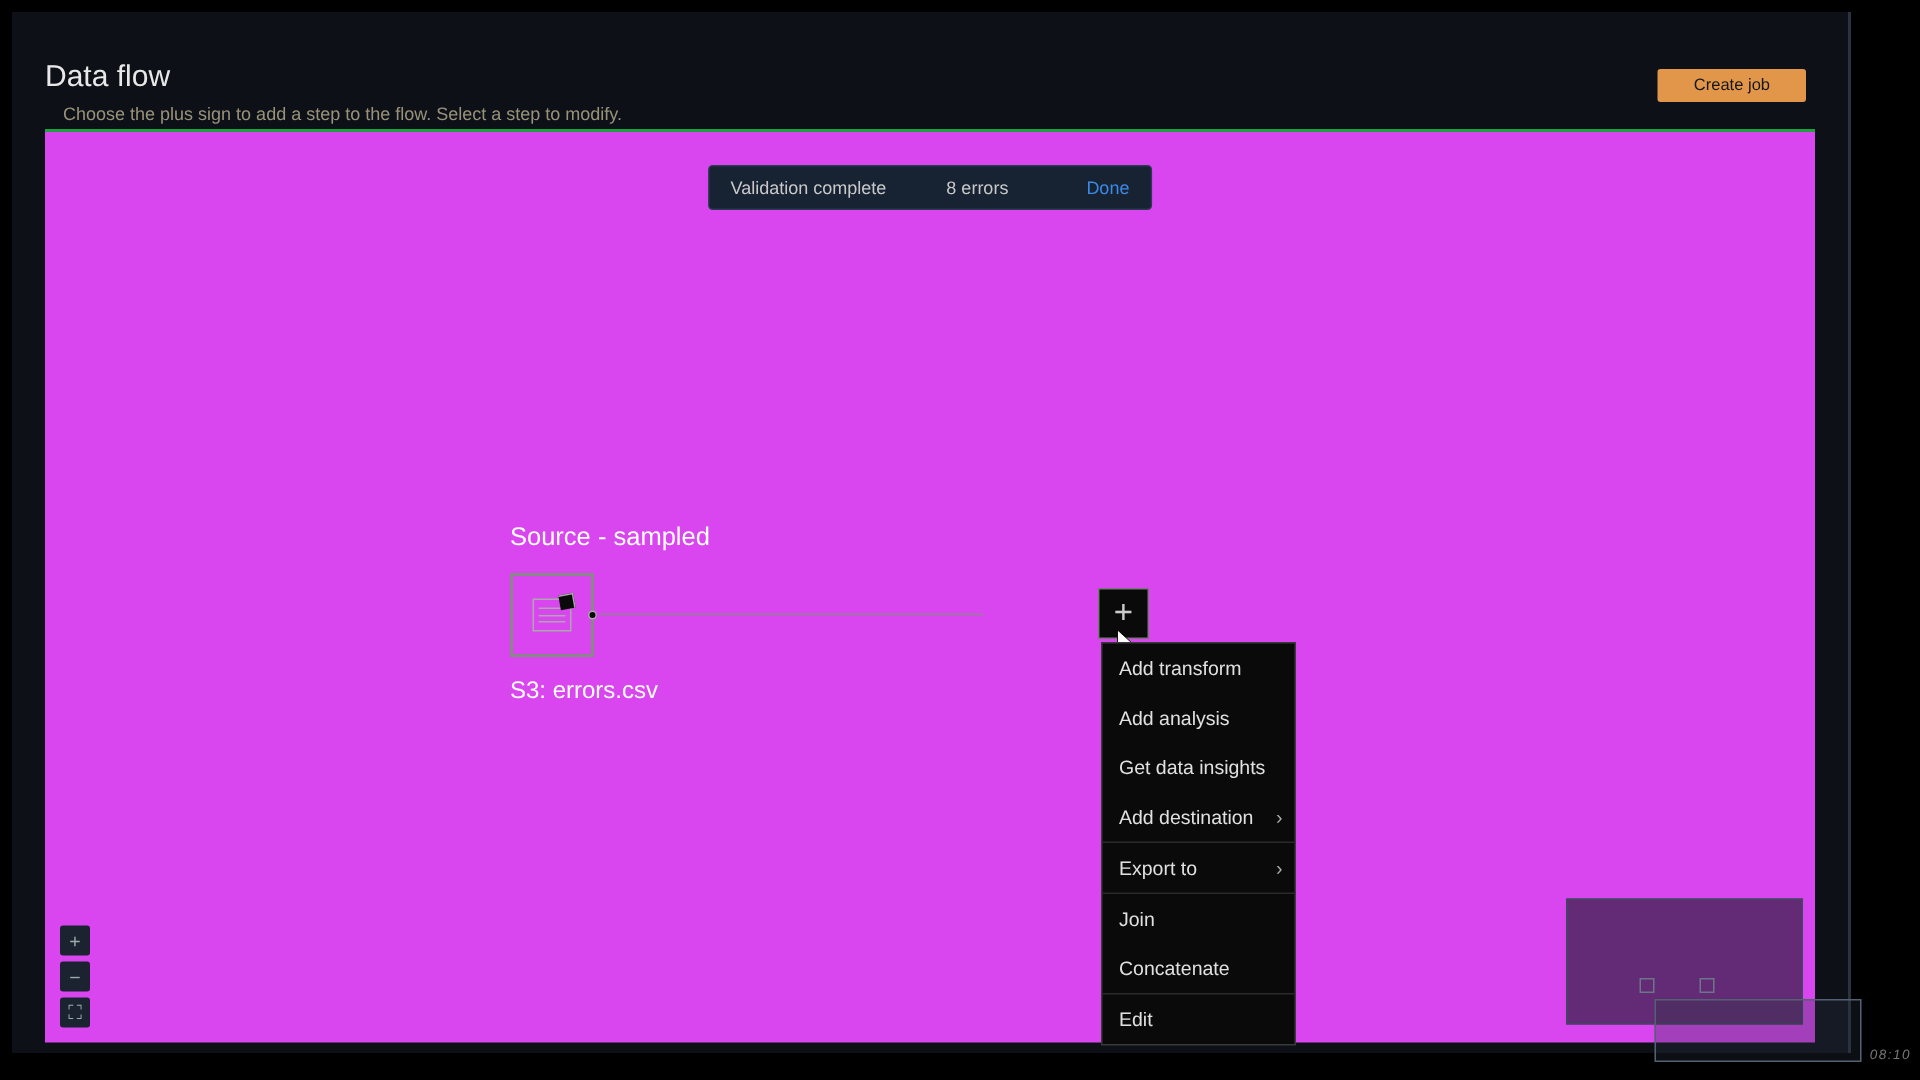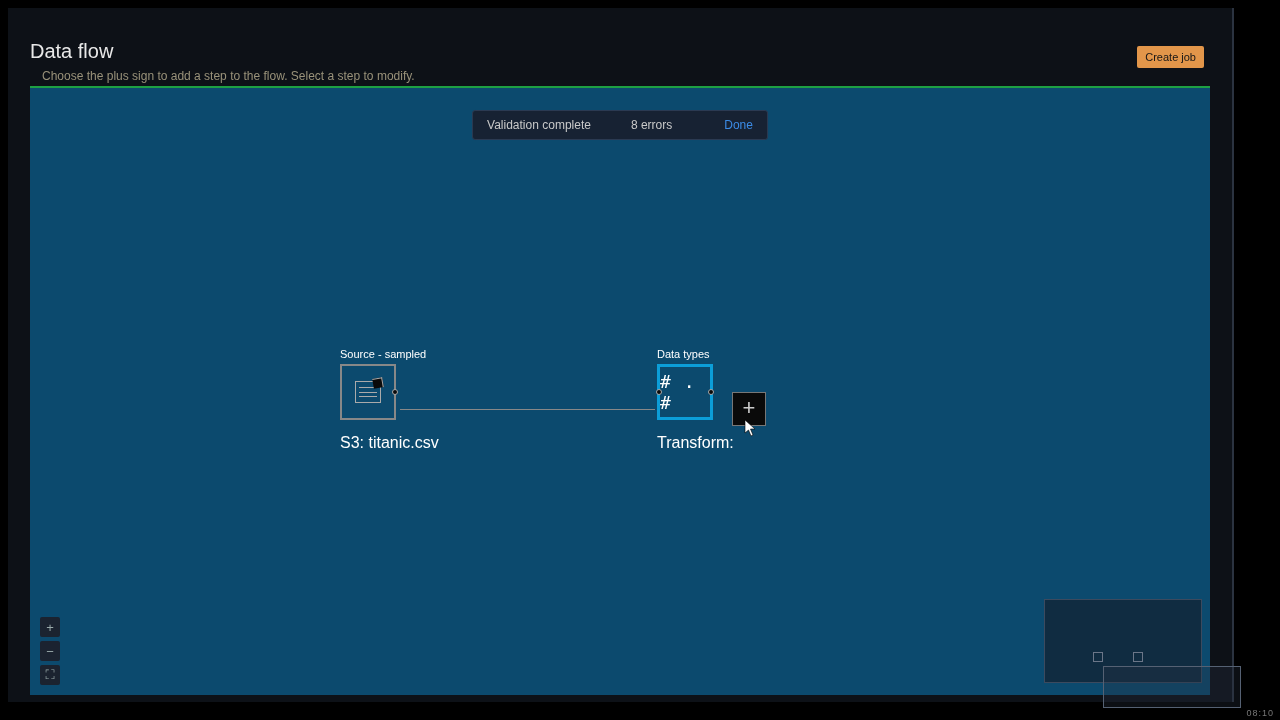--- a/index.html
+++ b/index.html
@@ -37,33 +37,33 @@
     font-size: 12px;
     margin-left: 12px;
   }
   .create-btn {
     position: absolute;
     right: 76px;
     top: 46px;
     background: #e2964a;
     color: #161616;
     border: none;
-    padding: 5px 8px;
+    padding: 5px 24px;
     font-size: 11px;
     border-radius: 2px;
     cursor: pointer;
     margin-left: 29px;
   }
   .canvas-area {
     position: absolute;
     left: 30px;
     top: 86px;
     right: 70px;
     bottom: 25px;
-    background: #0c4a6e;
+    background: #d946ef;
     border-top: 2px solid #1ea043;
   }
   .validation-bar {
     position: absolute;
     left: 50%;
     top: 22px;
     transform: translateX(-50%);
     background: #172233;
     border: 1px solid #2b3a52;
     border-radius: 3px;
@@ -79,22 +79,22 @@
     cursor: pointer;
     margin-left: 12px;
   }
 
   
   .node-group {
     position: absolute;
   }
   .node-title {
     color: #fff;
-    font-size: 11px;
-    margin-bottom: 4px;
+    font-size: 17px;
+    margin-bottom: 14px;
   }
   .node-box {
     width: 56px;
     height: 56px;
     border: 2px solid #888;
     display: flex;
     align-items: center;
     justify-content: center;
     position: relative;
   }
@@ -243,24 +243,25 @@
     top: 66px;
     width: 138px;
     height: 42px;
     border: 1px solid #556173;
     background: rgba(40,50,65,.3);
   }
 
   .footer-text{
     position:absolute;
     right: 6px;
-    bottom: 2px;
+    bottom: 12px;
     font-size: 9px;
     color: #777;
     letter-spacing: 1px;
+    font-style: italic;
   }
 </style>
 </head>
 <body>
 
 <div class="app-border"></div>
 
 <div class="header">
   <div class="page-title">Data flow</div>
   <div class="page-subtitle">Choose the plus sign to add a step to the flow. Select a step to modify.</div>
@@ -278,43 +279,44 @@
   <div class="node-group" style="left:310px; top:260px;">
     <div class="node-title">Source - sampled</div>
     <div class="node-box">
       <span class="db-icon">
         <span></span>
           <span></span>
           <span></span>
       </span>
       <span class="port right"></span>
     </div>
-    <div class="node-subtitle">S3: titanic.csv</div>
+    <div class="node-subtitle">S3: errors.csv</div>
   </div>
 
   <div class="edge" style="left:370px; top:321px; width:255px;"></div>
 
-  <div class="node-group" style="left:627px; top:260px;">
-    <div class="node-title">Data types</div>
-    <div class="node-box selected">
-      <span class="port left"></span>
-      <span class="datatype-text"># . #</span>
-      <span class="port right"></span>
-    </div>
-    <div class="node-subtitle">Transform:</div>
-  </div>
 
   <div class="plus-btn" style="left:702px; top:304px;">+</div>
 
   <div class="cursor" style="left:714px; top:331px;">
     <svg viewBox="0 0 14 18">
         <path d="M1 1 L1 14 L4.5 11 L7 17 L9 16 L6.5 10 L11 10 Z" fill="#fff" stroke="#000" stroke-width="0.6"></path>
       </svg>
   </div>
 
+  <div class="context-menu" style="left:704px; top:340px;">
+    <div class="item">Add transform</div>
+    <div class="item">Add analysis</div>
+    <div class="item">Get data insights</div>
+    <div class="item chev">Add destination</div>
+    <div class="item chev sep">Export to</div>
+    <div class="item sep">Join</div>
+    <div class="item">Concatenate</div>
+    <div class="item sep">Edit</div>
+  </div>
 
   <div class="zoom-controls">
     <div class="zbtn">+</div>
     <div class="zbtn">−</div>
     <div class="zbtn">⛶</div>
   </div>
 
   <div class="minimap">
     <div class="n1"></div>
     <div class="n2"></div>

